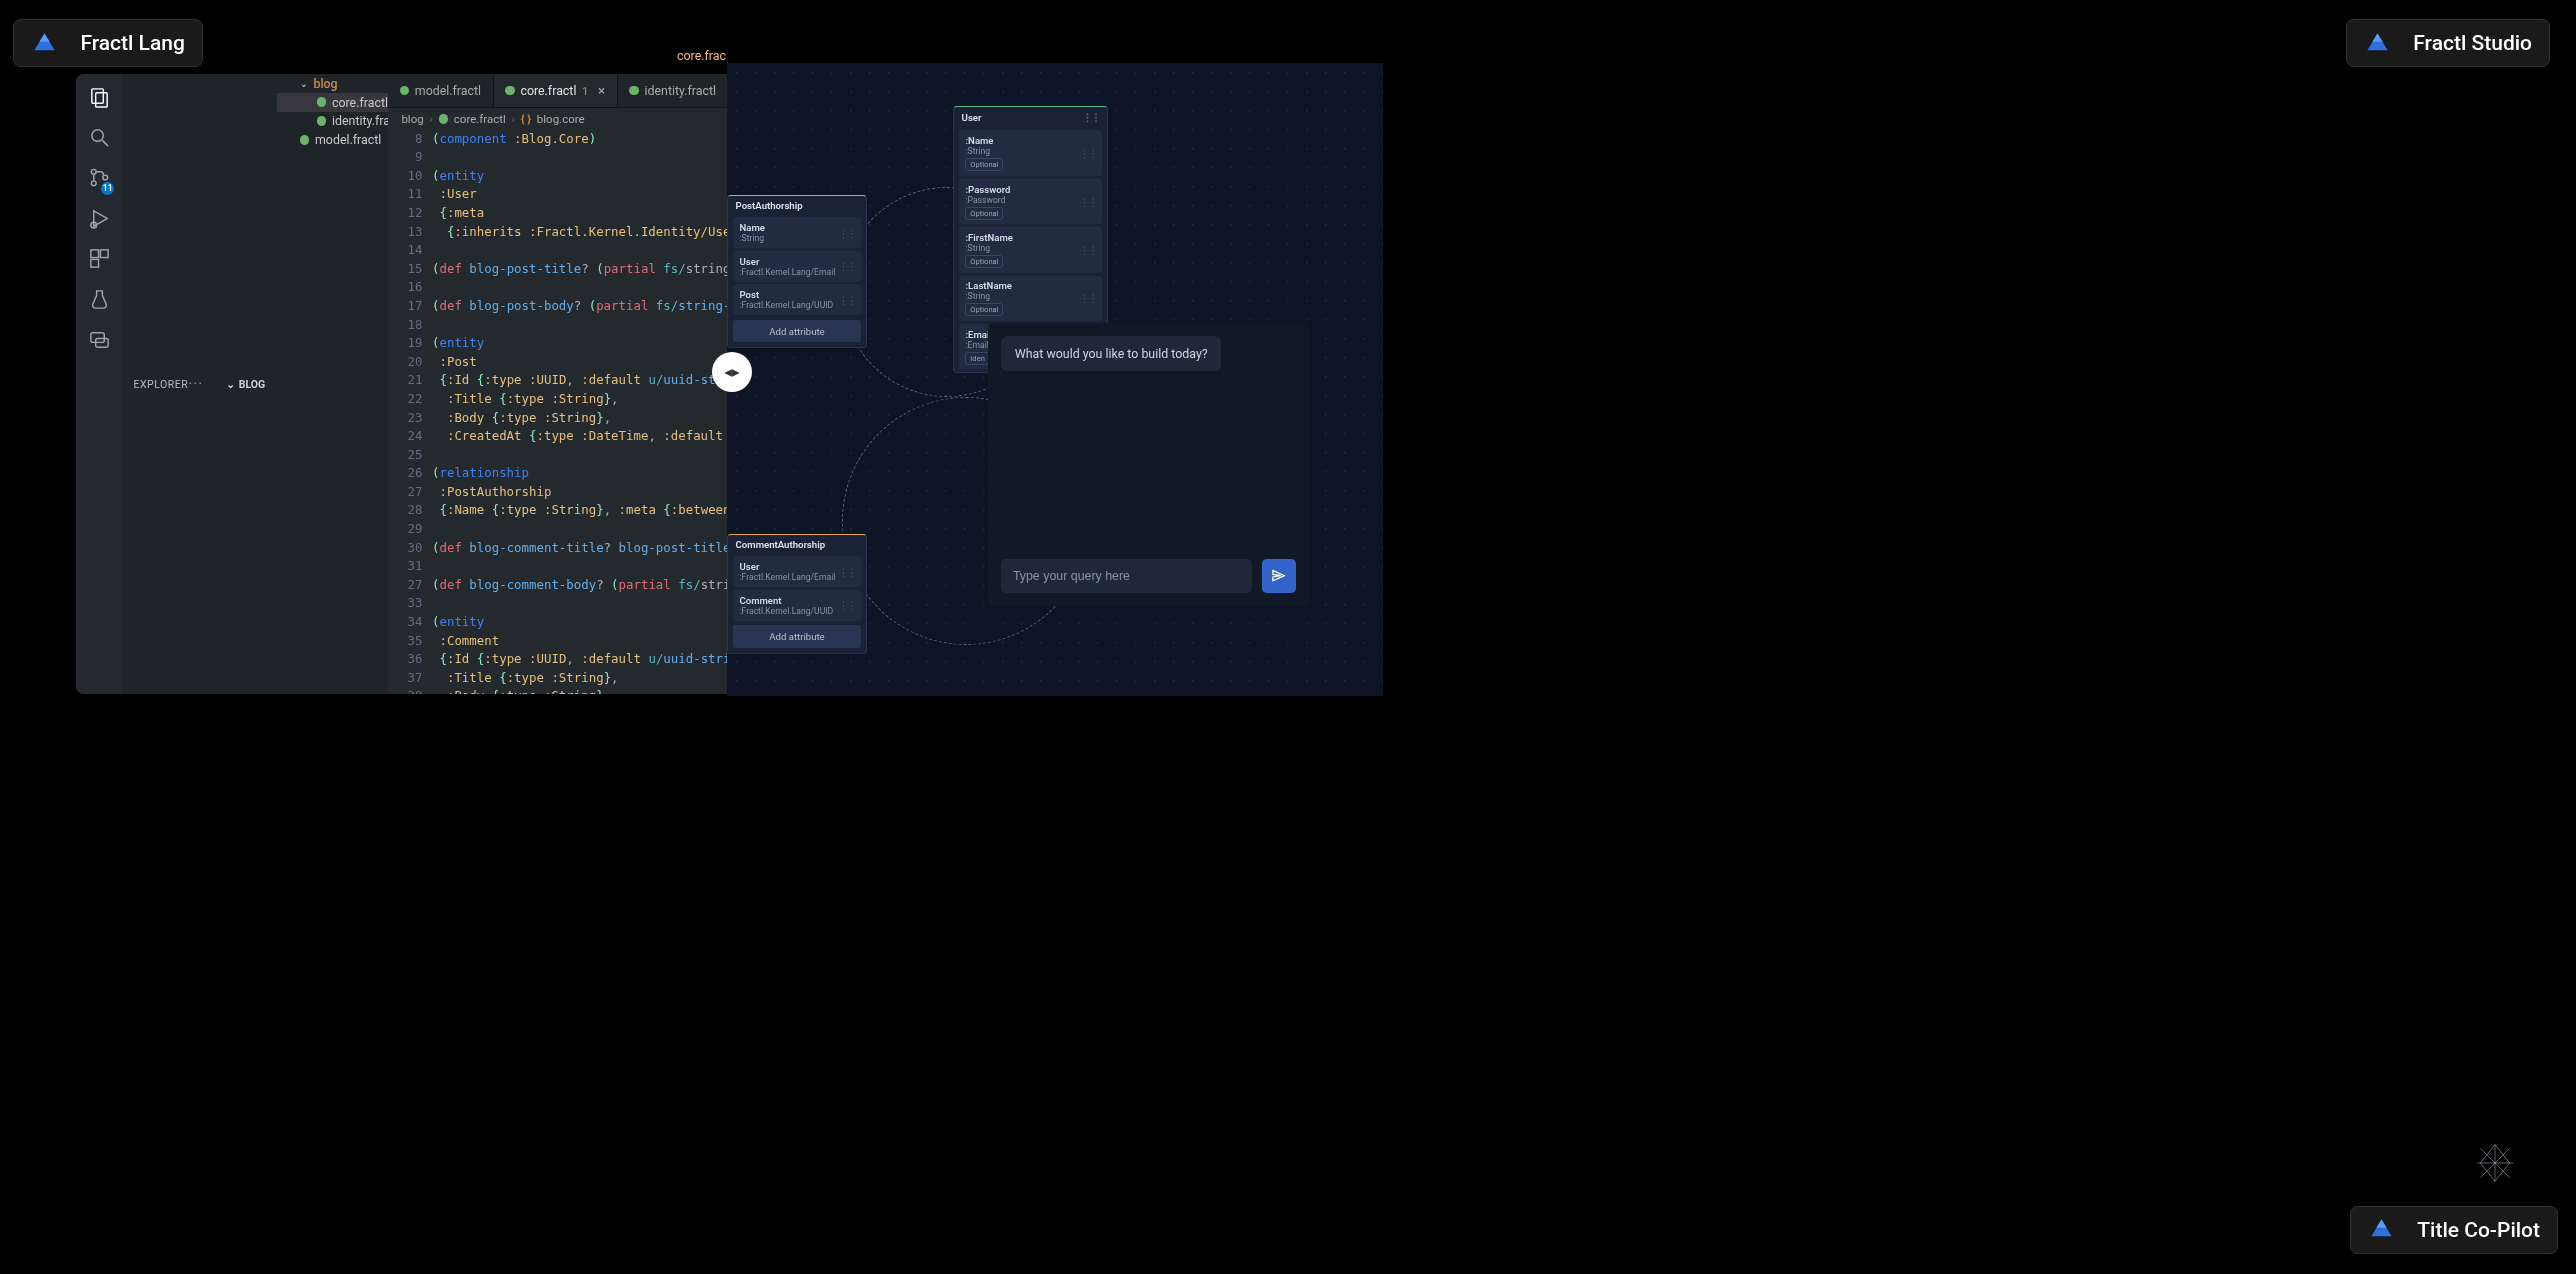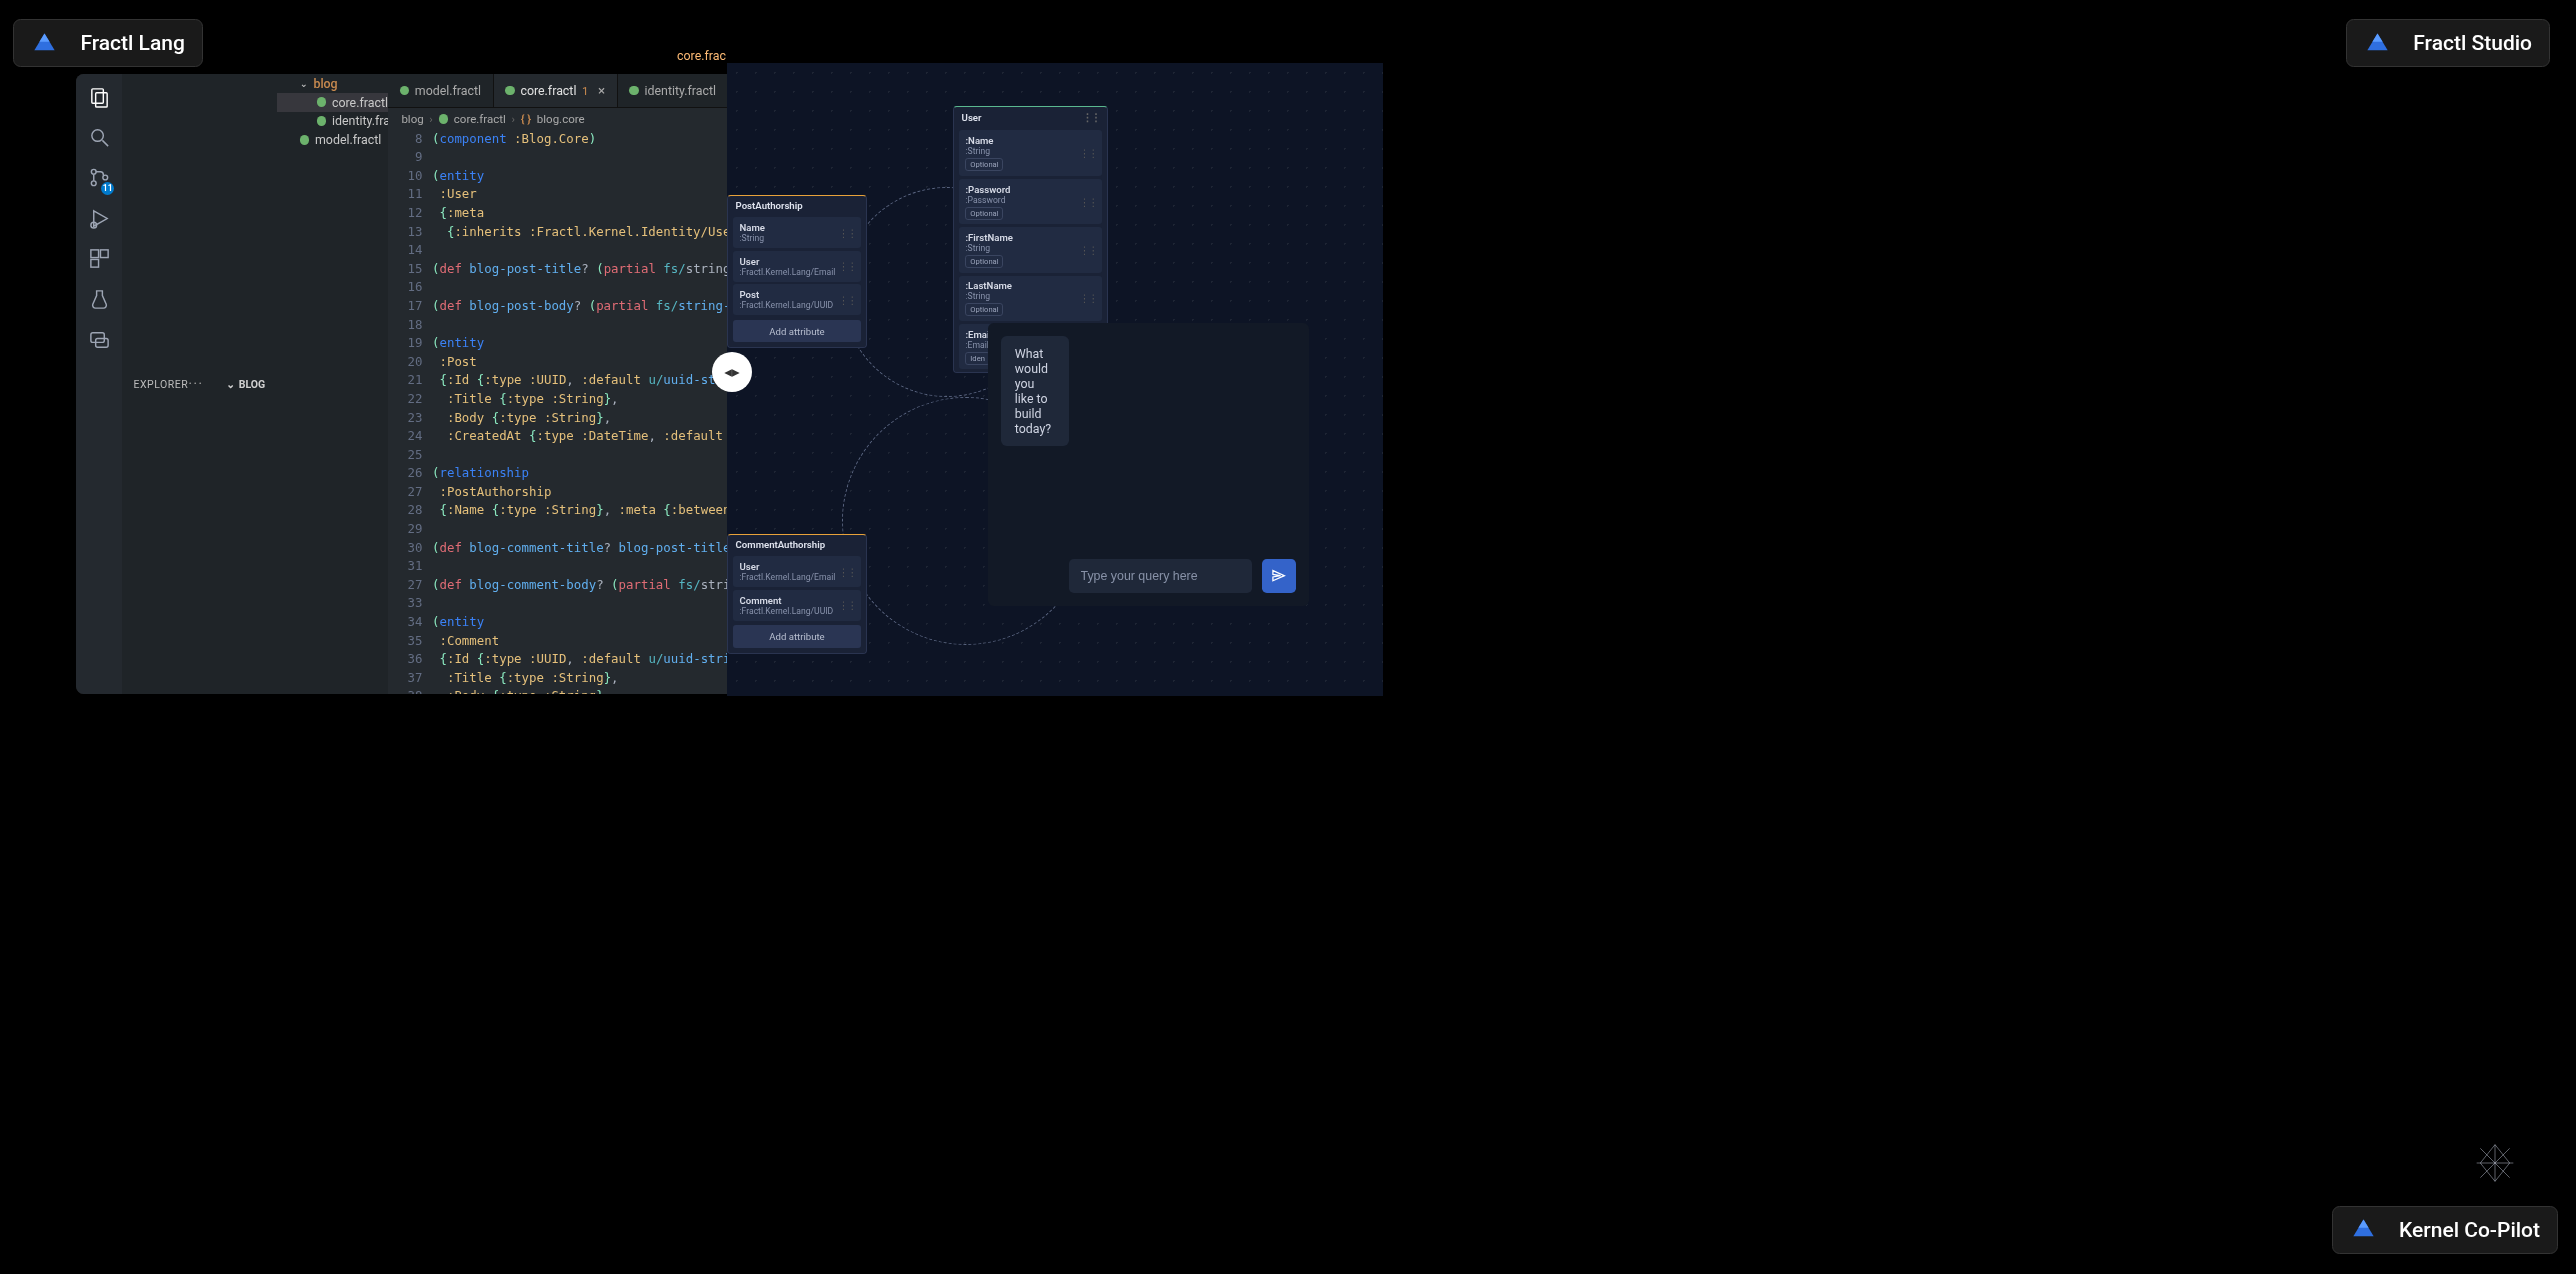--- a/index.html
+++ b/index.html
@@ -59,21 +59,21 @@
 .studio-card.green { border-top: 1.9px solid #5ab88f; }
 .card-title { padding: 3.8px 7.6px; font-weight: 600; color: #dfe3ee; display: flex; justify-content: space-between; align-items: center; }
 .card-title .drag { color: #666; letter-spacing: -1.9px; font-size: 10.5px; }
 .attr { background: #212b42; margin: 2.9px 4.8px; border-radius: 2.9px; padding: 4.8px 6.7px; position: relative; }
 .attr .aname { font-weight: 600; color: #d6dae6; font-size: 9.6px; }
 .attr .atype { font-size: 8.6px; color: #8892ab; }
 .attr .opt { display: inline-block; font-size: 7.6px; border: 1px solid #3a4560; border-radius: 2.9px; padding: 1px 3.8px; margin-top: 1.9px; color: #9aa3ba; }
 .attr .grip { position: absolute; right: 5.7px; top: 50%; transform: translateY(-50%); color: #555; letter-spacing: -1.9px; font-size: 10.5px; }
 .addbtn { text-align: center; padding: 5.7px; font-size: 9.6px; color: #b8bfd0; background: #2a3553; margin: 4.8px; border-radius: 2.9px; }
 .splitter { position: absolute; left: 712px; top: 352px; width: 40px; height: 40px; background: #fff; border-radius: 50%; display: flex; align-items: center; justify-content: center; font-size: 15.3px; color: #333; z-index: 10; }
-.chat { position: absolute; left: 988px; top: 323px; width: 321px; height: 283px; background: #121926; border-radius: 5.7px; display: flex; flex-direction: row; padding: 13.4px; z-index: 5; }
+.chat { position: absolute; left: 988px; top: 323px; width: 321px; height: 283px; background: #121926; border-radius: 5.7px; display: flex; flex-direction: column; padding: 13.4px; z-index: 5; }
 .chat-bubble { background: #1f2839; color: #cfd4e2; padding: 9.6px 13.4px; border-radius: 5.7px; font-size: 12.4px; align-self: flex-start; }
 .chat-input-row { margin-top: auto; display: flex; gap: 9.6px; align-items: stretch; }
 .chat-input { flex: 1; background: #1f2839; border: none; border-radius: 4.8px; padding: 9.6px 11.5px; color: #cfd4e2; font-size: 12.4px; }
 .chat-input::placeholder { color: #8892a8; }
 .chat-send { width: 34px; background: #3463c9; border: none; border-radius: 4.8px; display: flex; align-items: center; justify-content: center; }
 .chat-send svg { width: 15.3px; height: 15.3px; stroke: #fff; fill: none; stroke-width: 2; }
 .sparkle { position: absolute; right: 59px; bottom: 90px; width: 44px; height: 44px; }
 .conn { position: absolute; border: 1px dashed #5a6580; border-radius: 50%; pointer-events: none; }
 .title-center { position: absolute; left: 401px; top: 48px; color: #fdba74; font-size: 12.4px; width: 325px; text-align: right; }
 </style>
@@ -324,15 +324,15 @@
       <polygon points="16,4 28,24 4,24" fill="#2f6fe0"></polygon>
       <polygon points="16,4 22,14 10,14" fill="#5a9bff"></polygon>
     </svg>
   <span>Fractl Studio</span>
 </div>
 <div class="floating-label label-copilot">
   <svg viewBox="0 0 32 32">
       <polygon points="16,4 28,24 4,24" fill="#2f6fe0"></polygon>
       <polygon points="16,4 22,14 10,14" fill="#5a9bff"></polygon>
     </svg>
-  <span>Kernel Co-Pilot</span>
+  <span>Title Co-Pilot</span>
 </div>
 
 
 </body></html>

